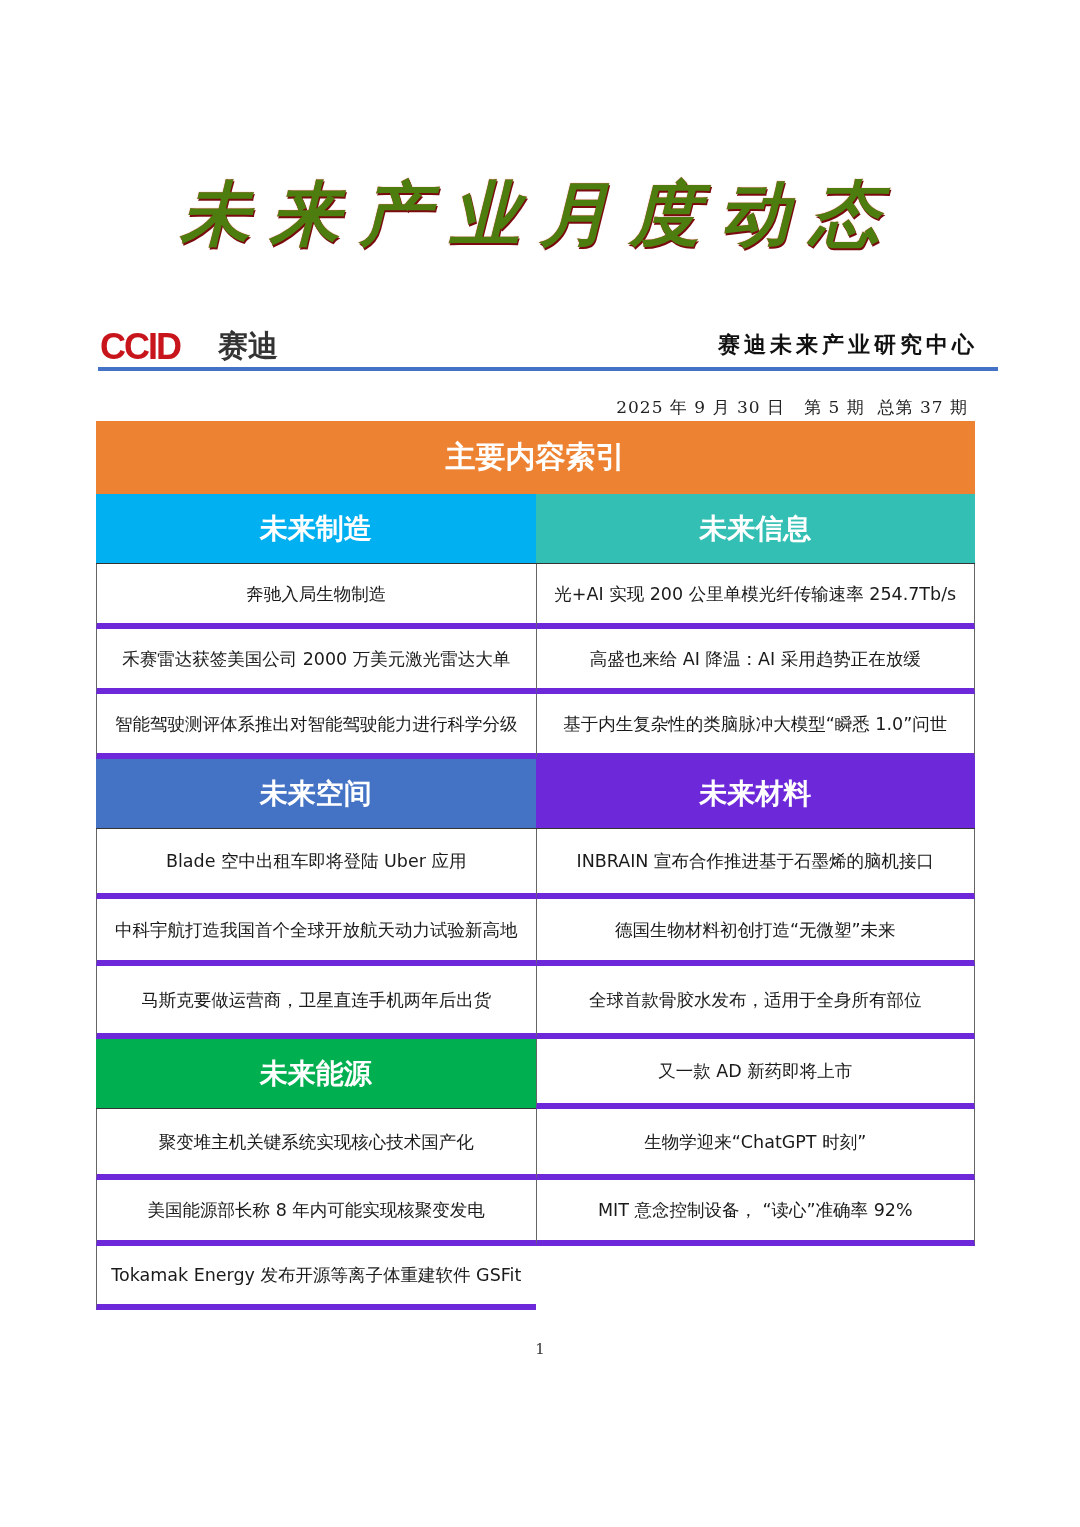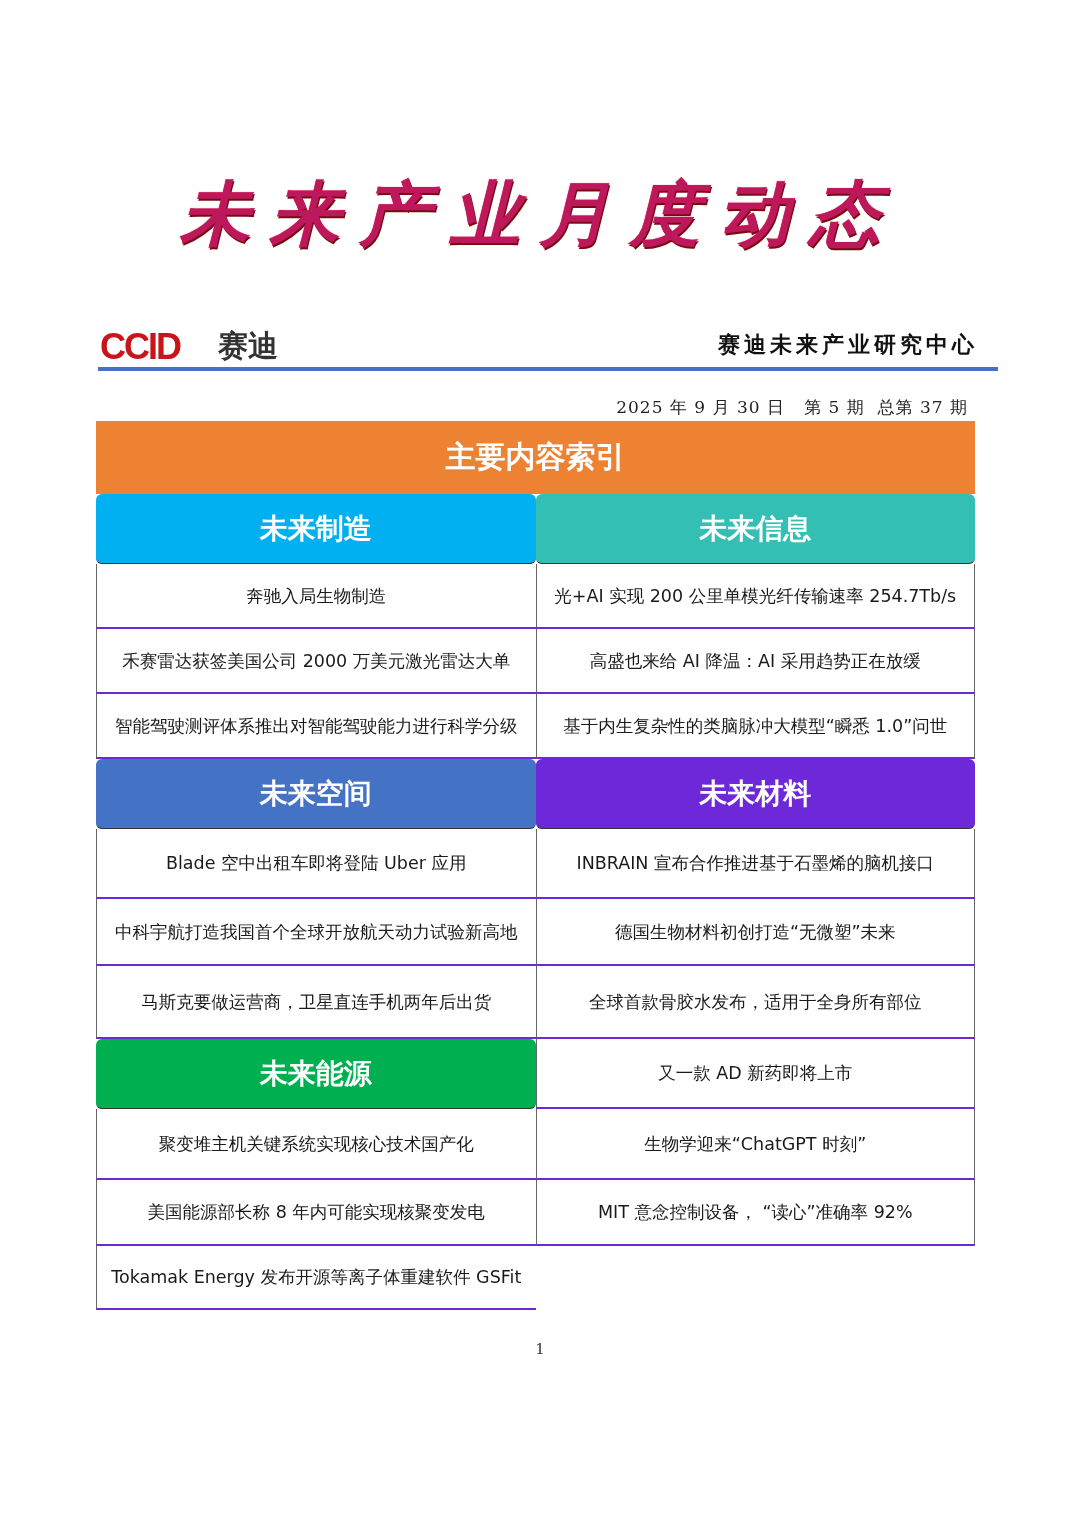--- a/index.html
+++ b/index.html
@@ -4,21 +4,21 @@
   <style>
     html, body { margin: 0; padding: 0; background: #ffffff; }
     body {
       width: 1080px; height: 1527px; position: relative; overflow: hidden;
       font-family: "DejaVu Sans", "Liberation Sans", sans-serif;
     }
     .title {
       position: absolute; left: 0; width: 1080px; top: 168px;
       text-align: center; font-family: "DejaVu Serif", "Liberation Serif", serif;
       font-size: 70px; font-weight: bold; letter-spacing: 20px;
-      color: #be185d; font-style: italic;
+      color: #4d7c0f; font-style: italic;
       text-shadow: 1px 2px 0 #7a0a0e, 0 0 1px #e33;
     }
     .brand-row {
       position: absolute; left: 98px; top: 322px; width: 900px; height: 44px;
     }
     .logo {
       position: absolute; left: 2px; top: 4px; display: flex;  gap: 32px;
     }
     .logo-ccid {
       font-family: "Liberation Sans", sans-serif; font-weight: bold; font-size: 36px;
@@ -49,25 +49,24 @@
       height: 73px; background: #ed8232; color: #fff;
       display: flex; align-items: center; justify-content: center;
       font-size: 30px; font-weight: bold;
     }
     .section-row { display: flex; }
     .section-col { width: 50%; }
     .section-head {
       height: 70px; color: #fff; display: flex; align-items: center; justify-content: center;
       font-size: 28px; font-weight: bold; box-sizing: border-box;
       border-bottom: 1px solid #333;
-      border-radius: 6px;
     }
     .item {
       display: flex; align-items: center; justify-content: center;
-      box-sizing: border-box; border-bottom: 2px solid #6d28d9;
+      box-sizing: border-box; border-bottom: 6px solid #6d28d9;
       border-left: 1px solid #666;
       font-size: 17.5px; color: #1a1a1a; text-align: left; padding: 0 4px;
       white-space: nowrap; background: #fff;
     }
     .section-col.right .item { border-right: 1px solid #666; }
     .s1 .item { height: 65px; }
     .s2 .item { height: 70px; }
     .s2 .item:nth-child(3) { height: 67px; }
     .s2 .item:nth-child(4) { height: 73px; }
     .s3 .item { height: 70px; }

